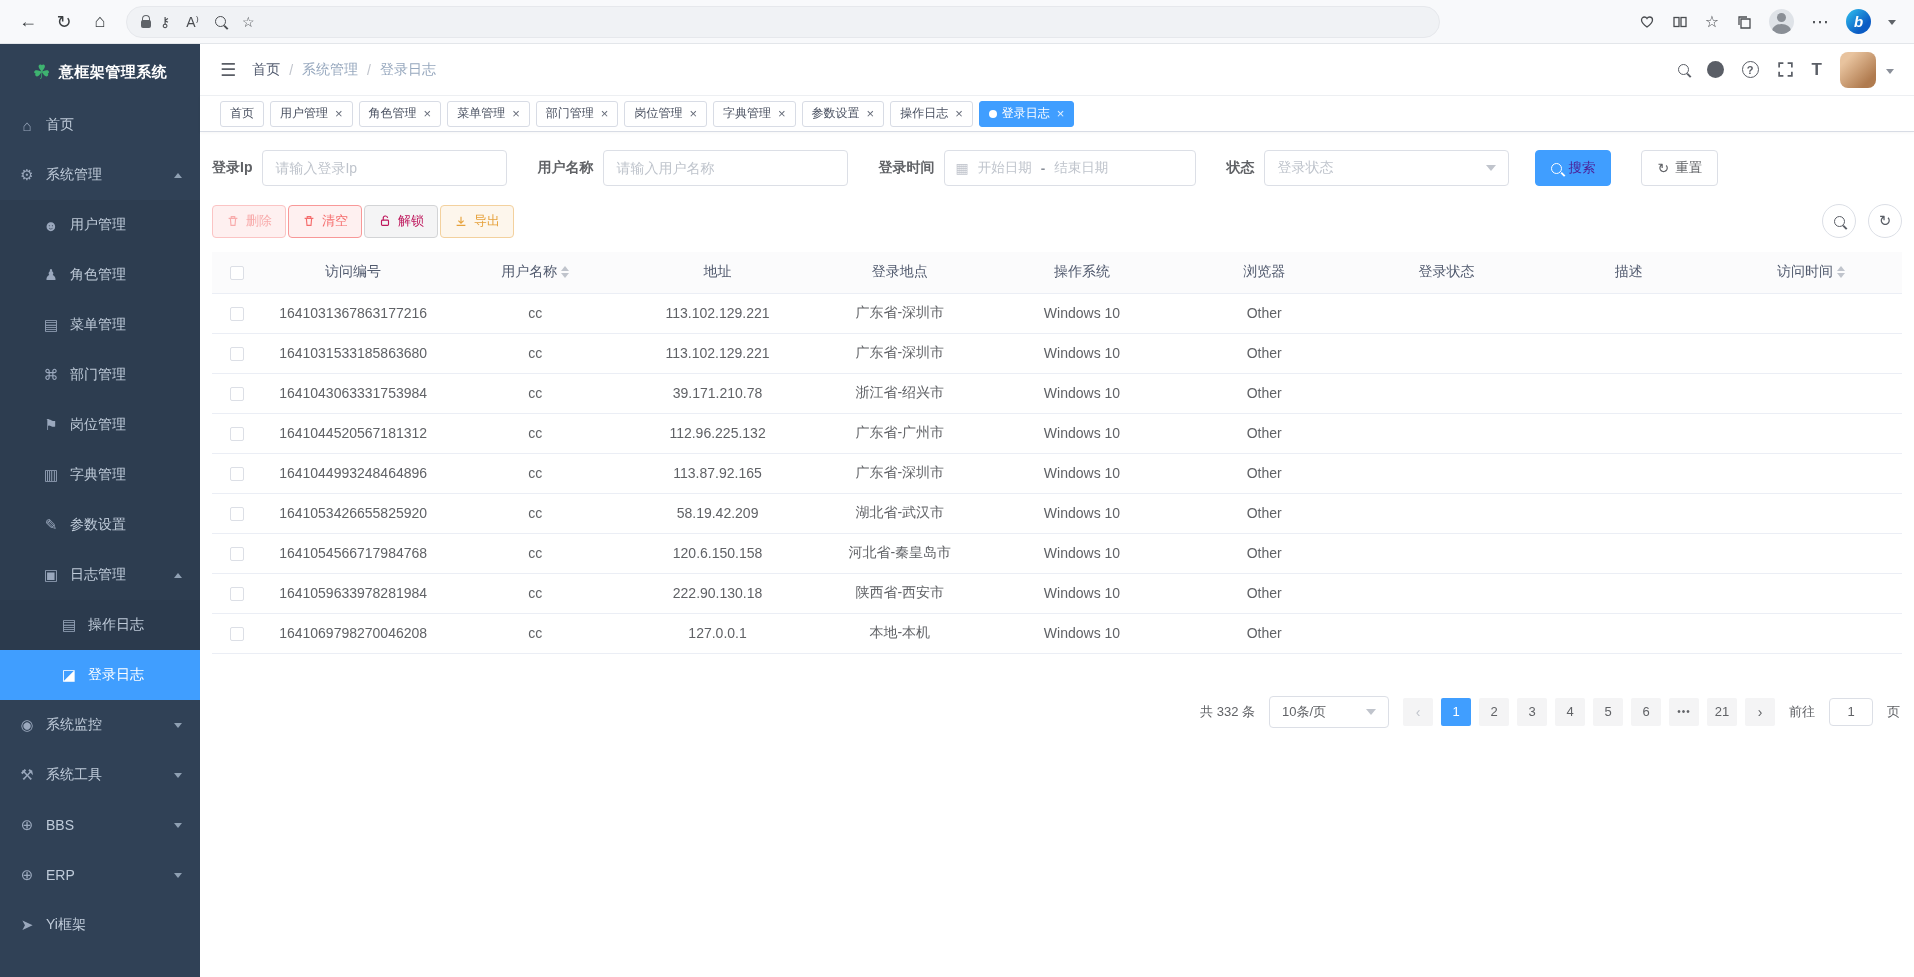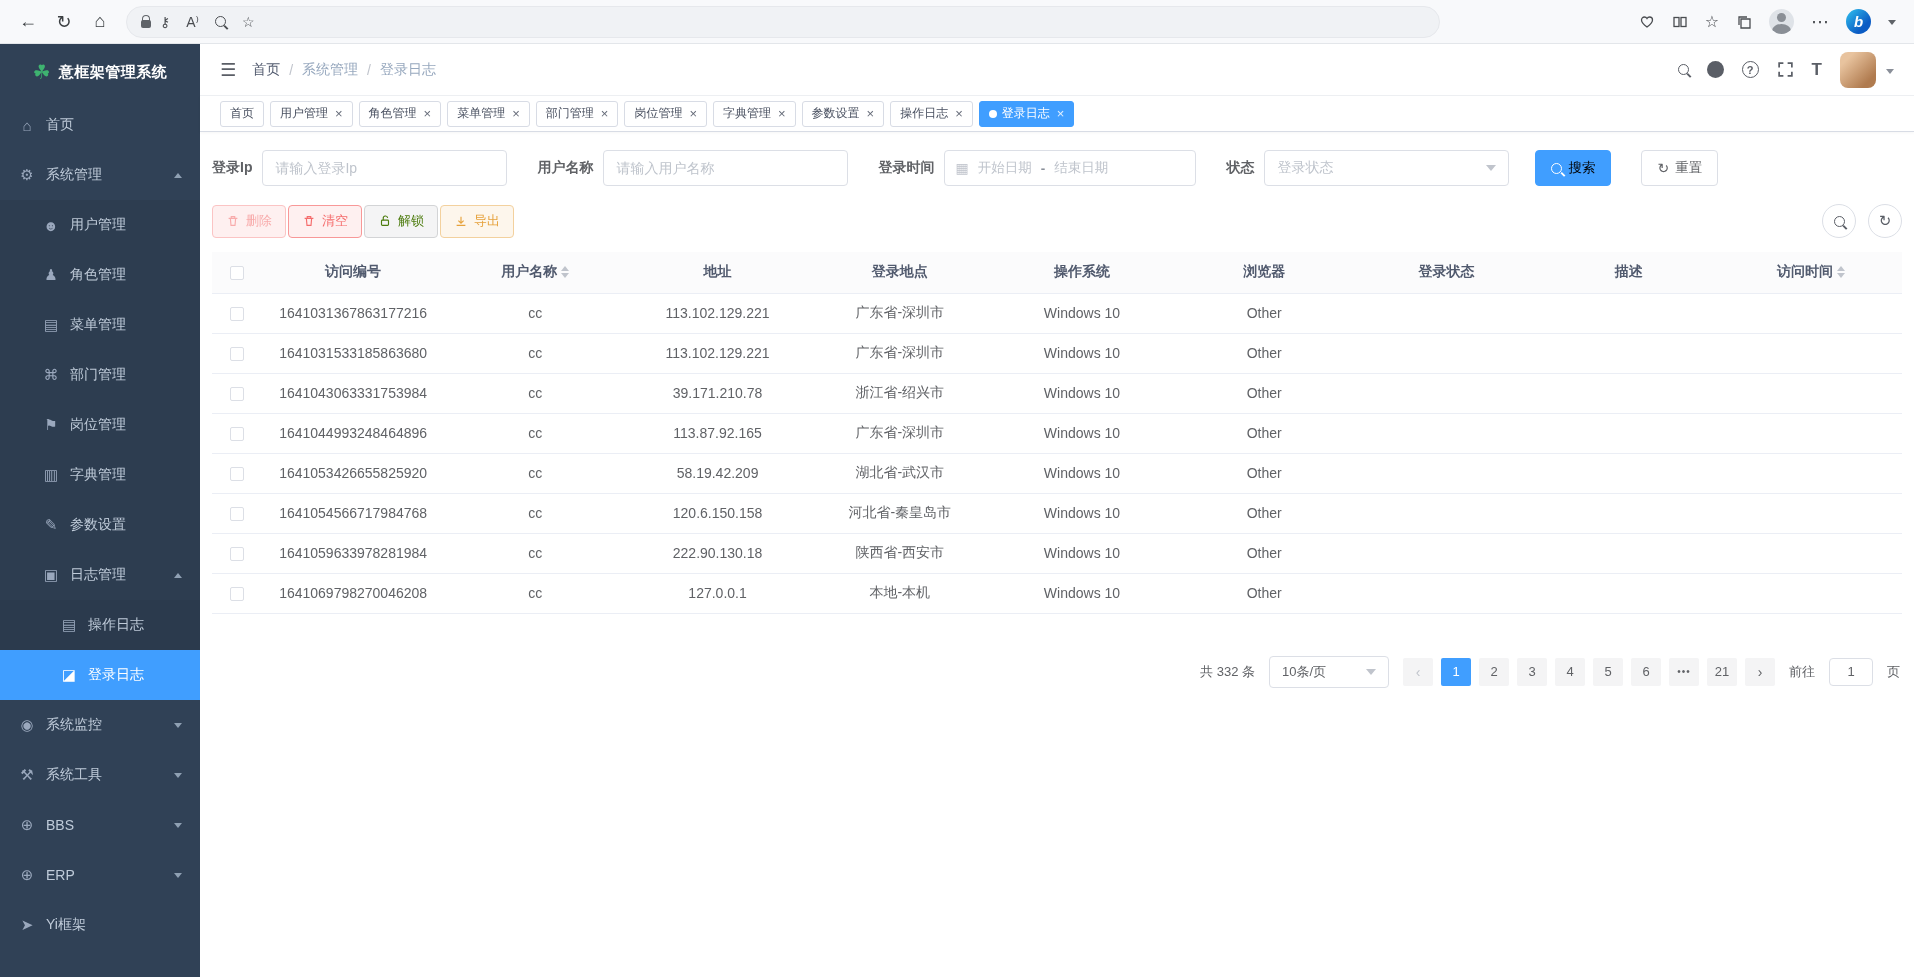--- a/index.html
+++ b/index.html
@@ -72,37 +72,37 @@
   .filter-group{display:flex;align-items:center;gap:10px}
   .f-label{font-weight:bold;color:#606266;font-size:14px;white-space:nowrap}
   .f-input{height:36px;width:245px;border:1px solid #dcdfe6;border-radius:4px;padding:0 12px;font-size:14px;color:#606266;font-family:inherit;outline:none;background:#fff}
   .f-input::placeholder{color:#bfc4cc}
   .select{height:36px;width:245px;border:1px solid #dcdfe6;border-radius:4px;display:flex;align-items:center;justify-content:space-between;padding:0 12px;color:#bfc4cc;font-size:14px;background:#fff;cursor:pointer}
   .sel-caret{width:0;height:0;border:5px solid transparent;border-top:6px solid #c0c4cc;margin-top:5px}
   .date-range{height:36px;width:252px;border:1px solid #dcdfe6;border-radius:4px;display:flex;align-items:center;gap:9px;padding:0 10px;color:#bfc4cc;font-size:13.5px;background:#fff;cursor:pointer}
   .cal-icon{color:#c0c4cc;font-size:14px}
   .dr-sep{color:#8a8f99;font-weight:bold}
   .btn{height:36px;padding:0 15px;border-radius:4px;font-size:13.5px;display:inline-flex;align-items:center;gap:6px;border:1px solid transparent;cursor:pointer;font-family:inherit;background:#fff}
-  .btn.primary{background:var(--accent);border-color:var(--accent);color:#000000;margin-left:-4px}
+  .btn.primary{background:var(--accent);border-color:var(--accent);color:#4c1d95;margin-left:-4px}
   .btn.plain{border-color:#dcdfe6;color:#606266}
   .ricon{font-size:14px;line-height:1}
 
   .action-bar{display:flex;align-items:center;gap:2px;margin-top:18px}
   .action-bar .btn{height:33px;font-size:13px;padding:0 13px}
   .btn.danger-light{background:#fef0f0;border-color:#fbc4c4;color:#f8abab;cursor:not-allowed}
   .btn.danger{background:#fef0f0;border-color:#f89898;color:var(--danger)}
-  .btn.info{background:#f4f4f5;border-color:#d3d4d6;color:#4d7c0f;cursor:not-allowed}
+  .btn.info{background:#f4f4f5;border-color:#d3d4d6;color:#be185d;cursor:not-allowed}
   .btn.warning{background:#fdf6ec;border-color:#f3d19e;color:var(--warning)}
   .btn svg{display:block}
   .action-right{margin-left:auto;display:flex;gap:12px}
   .circle-btn{width:34px;height:34px;border-radius:50%;border:1px solid #dcdfe6;background:#fff;color:#5a5e66;display:inline-flex;align-items:center;justify-content:center;cursor:pointer;font-size:15px;font-family:inherit}
 
   
   table.grid{width:100%;border-collapse:collapse;table-layout:fixed;margin-top:14px}
-  .grid th{height:41px;background:#fbfbfc;border-bottom:1px solid #ebeef5;color:#515a6e;font-size:14px;font-weight:bold;text-align:center}
+  .grid th{height:41px;background:#fbfbfc;border-bottom:1px solid #ebeef5;color:#515a6e;font-size:14px;font-weight:normal;text-align:center}
   .grid td{height:40px;border-bottom:1px solid #ebeef5;color:#606266;font-size:14px;text-align:center;white-space:nowrap;overflow:hidden;text-overflow:ellipsis}
   .cb-cell{width:50px}
   .checkbox{display:inline-block;width:14px;height:14px;border:1px solid #dcdfe6;border-radius:2px;background:#fff;vertical-align:middle;cursor:pointer}
   .th-inner{display:inline-flex;align-items:center;justify-content:center;gap:4px}
   .sort{display:inline-flex;flex-direction:column}
   .s-up{width:0;height:0;border:4px solid transparent;border-bottom:5px solid #c0c4cc;margin-bottom:2px}
   .s-down{width:0;height:0;border:4px solid transparent;border-top:5px solid #c0c4cc}
 
   
   .pagination{display:flex;align-items:center;justify-content:flex-end;gap:14px;margin-top:42px;font-size:13px;color:#606266;padding-right:2px}
@@ -500,20 +500,32 @@
     <td>39.171.210.78</td>
     <td>浙江省-绍兴市</td>
     <td>Windows 10</td>
     <td>Other</td>
     <td></td>
     <td></td>
     <td></td>
   </tr>
               <tr>
     <td class="cb-cell"><span class="checkbox"></span></td>
+    <td>1641044520567181312</td>
+    <td>cc</td>
+    <td>112.96.225.132</td>
+    <td>广东省-广州市</td>
+    <td>Windows 10</td>
+    <td>Other</td>
+    <td></td>
+    <td></td>
+    <td></td>
+  </tr>
+              <tr>
+    <td class="cb-cell"><span class="checkbox"></span></td>
     <td>1641044993248464896</td>
     <td>cc</td>
     <td>113.87.92.165</td>
     <td>广东省-深圳市</td>
     <td>Windows 10</td>
     <td>Other</td>
     <td></td>
     <td></td>
     <td></td>
   </tr>

